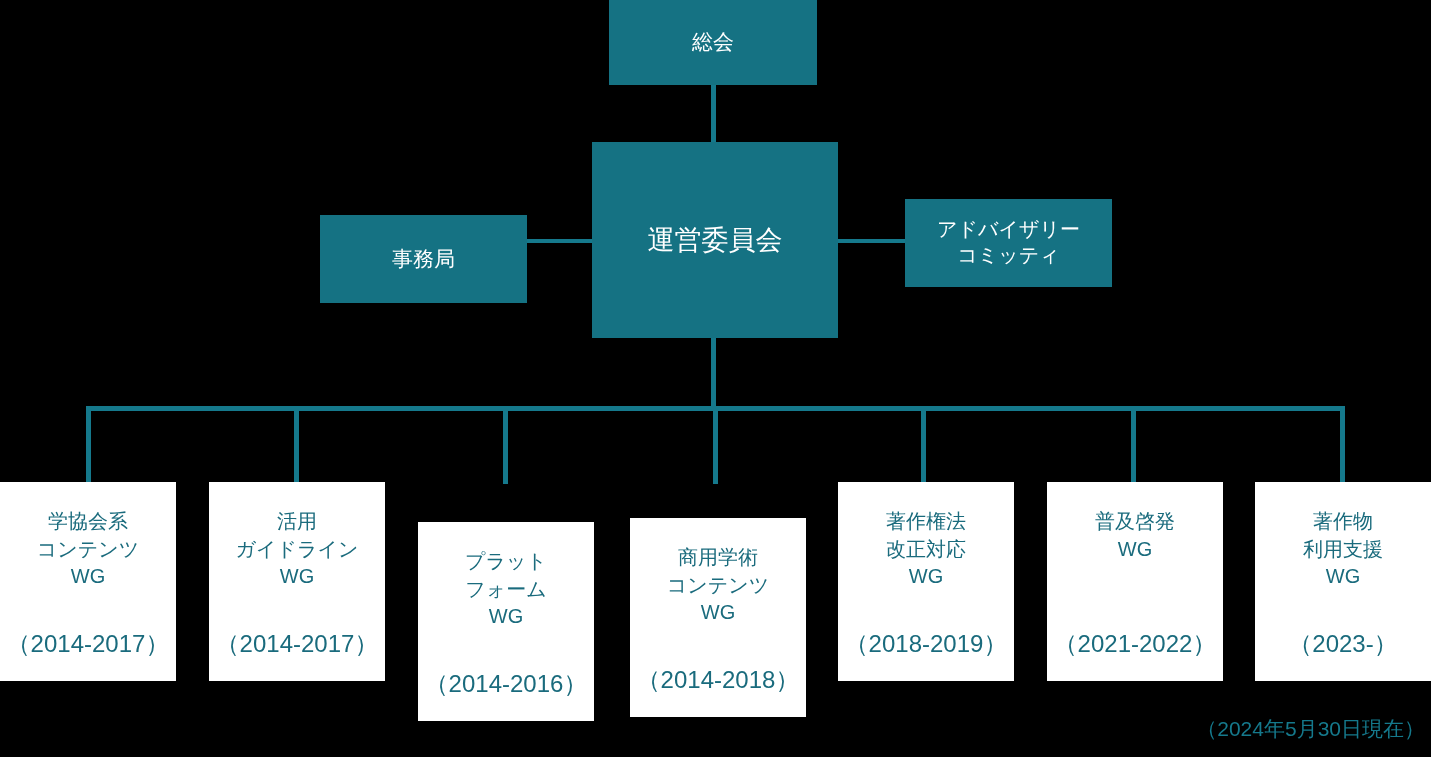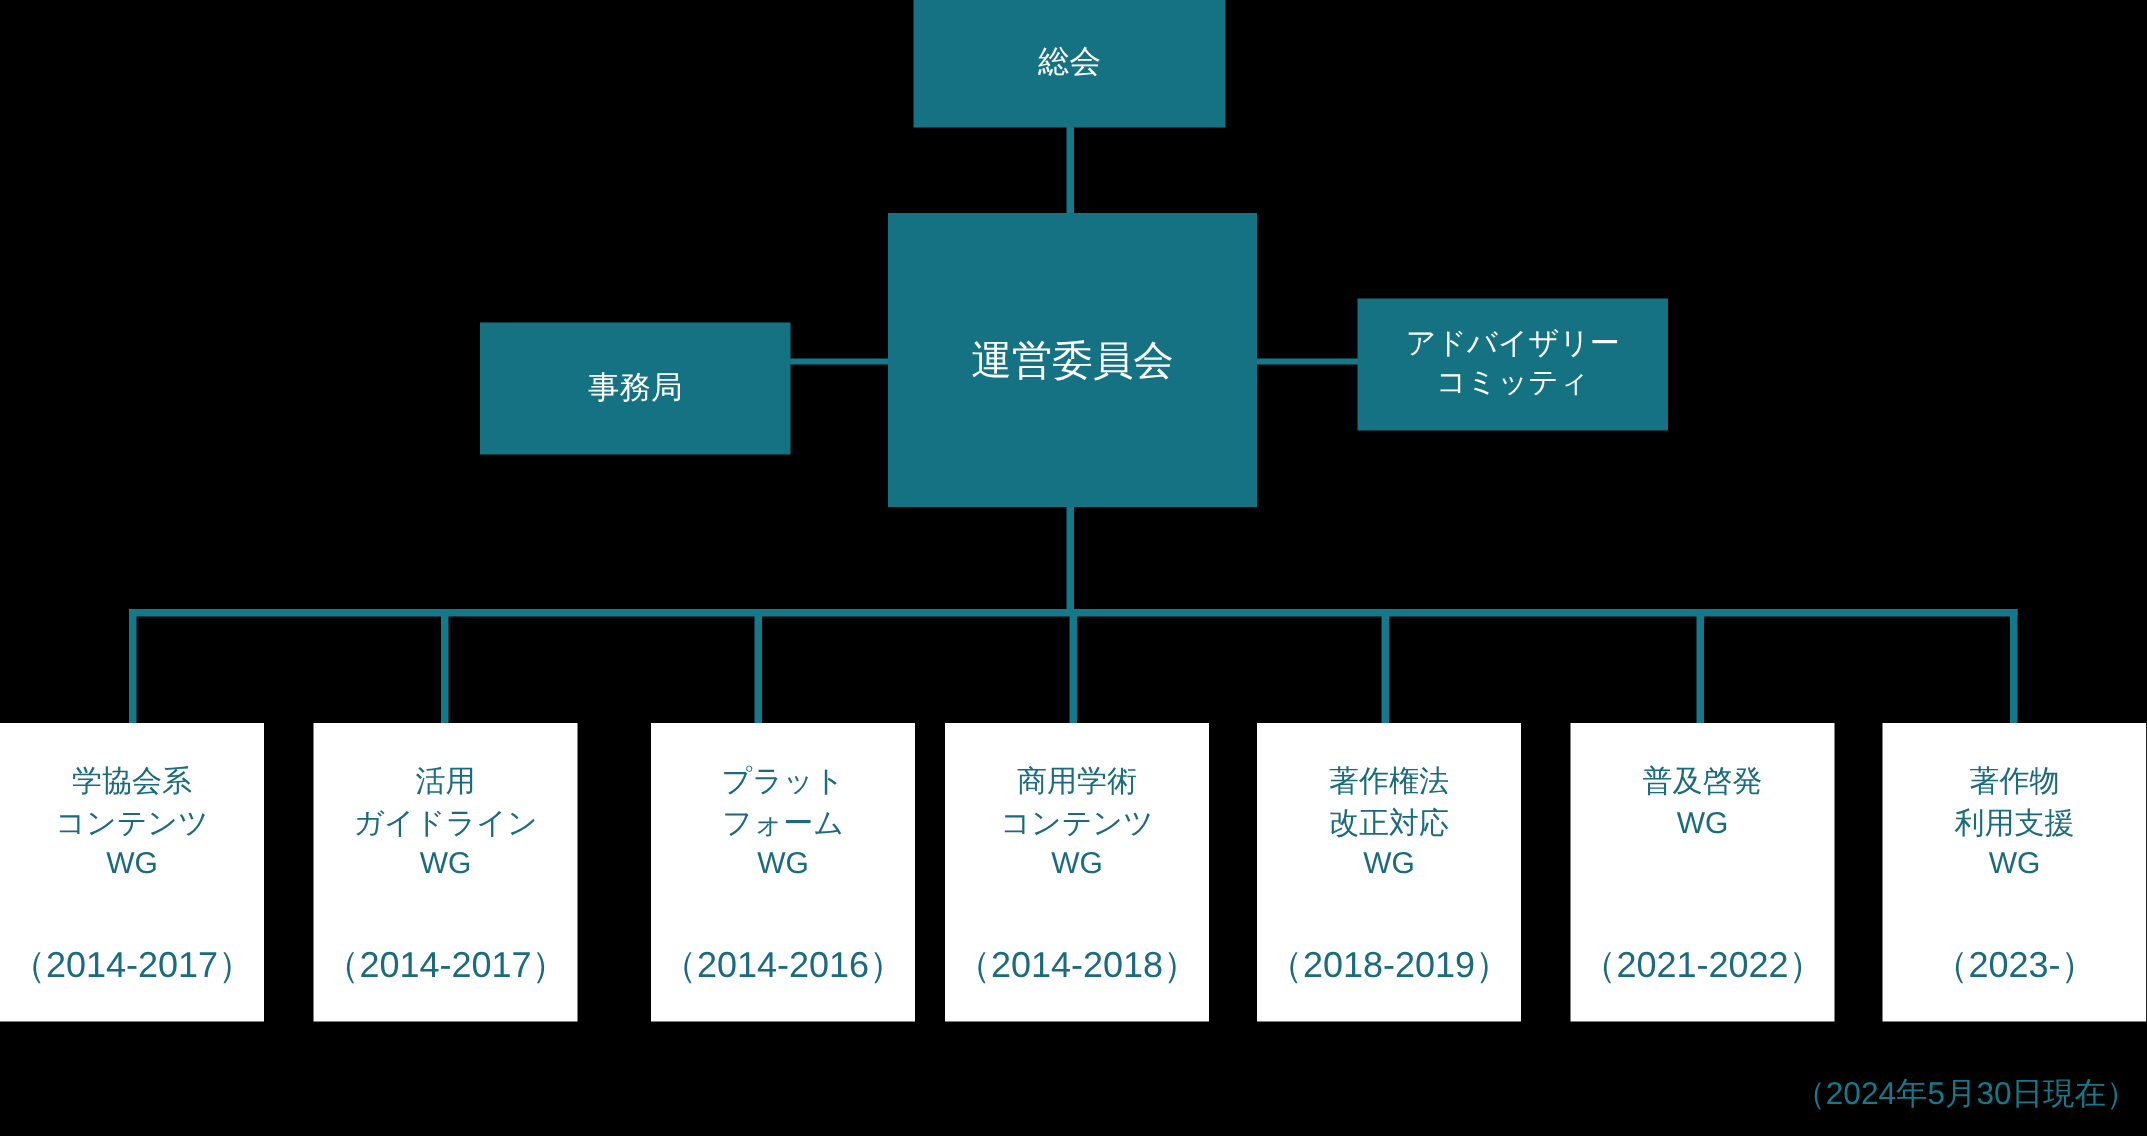--- a/index.html
+++ b/index.html
@@ -156,27 +156,27 @@
 コンテンツ
 WG</span>
         <span class="wg-period">（2014-2017）</span>
       </div>
       <div class="wg-box" style="left: 209px;">
         <span class="wg-name">活用
 ガイドライン
 WG</span>
         <span class="wg-period">（2014-2017）</span>
       </div>
-      <div class="wg-box" style="left: 434px;">
+      <div class="wg-box" style="left: 418px; margin-top: 40px;">
         <span class="wg-name">プラット
 フォーム
 WG</span>
         <span class="wg-period">（2014-2016）</span>
       </div>
-      <div class="wg-box" style="left: 630px;">
+      <div class="wg-box" style="left: 630px; margin-top: 36px;">
         <span class="wg-name">商用学術
 コンテンツ
 WG</span>
         <span class="wg-period">（2014-2018）</span>
       </div>
       <div class="wg-box" style="left: 838px;">
         <span class="wg-name">著作権法
 改正対応
 WG</span>
         <span class="wg-period">（2018-2019）</span>

